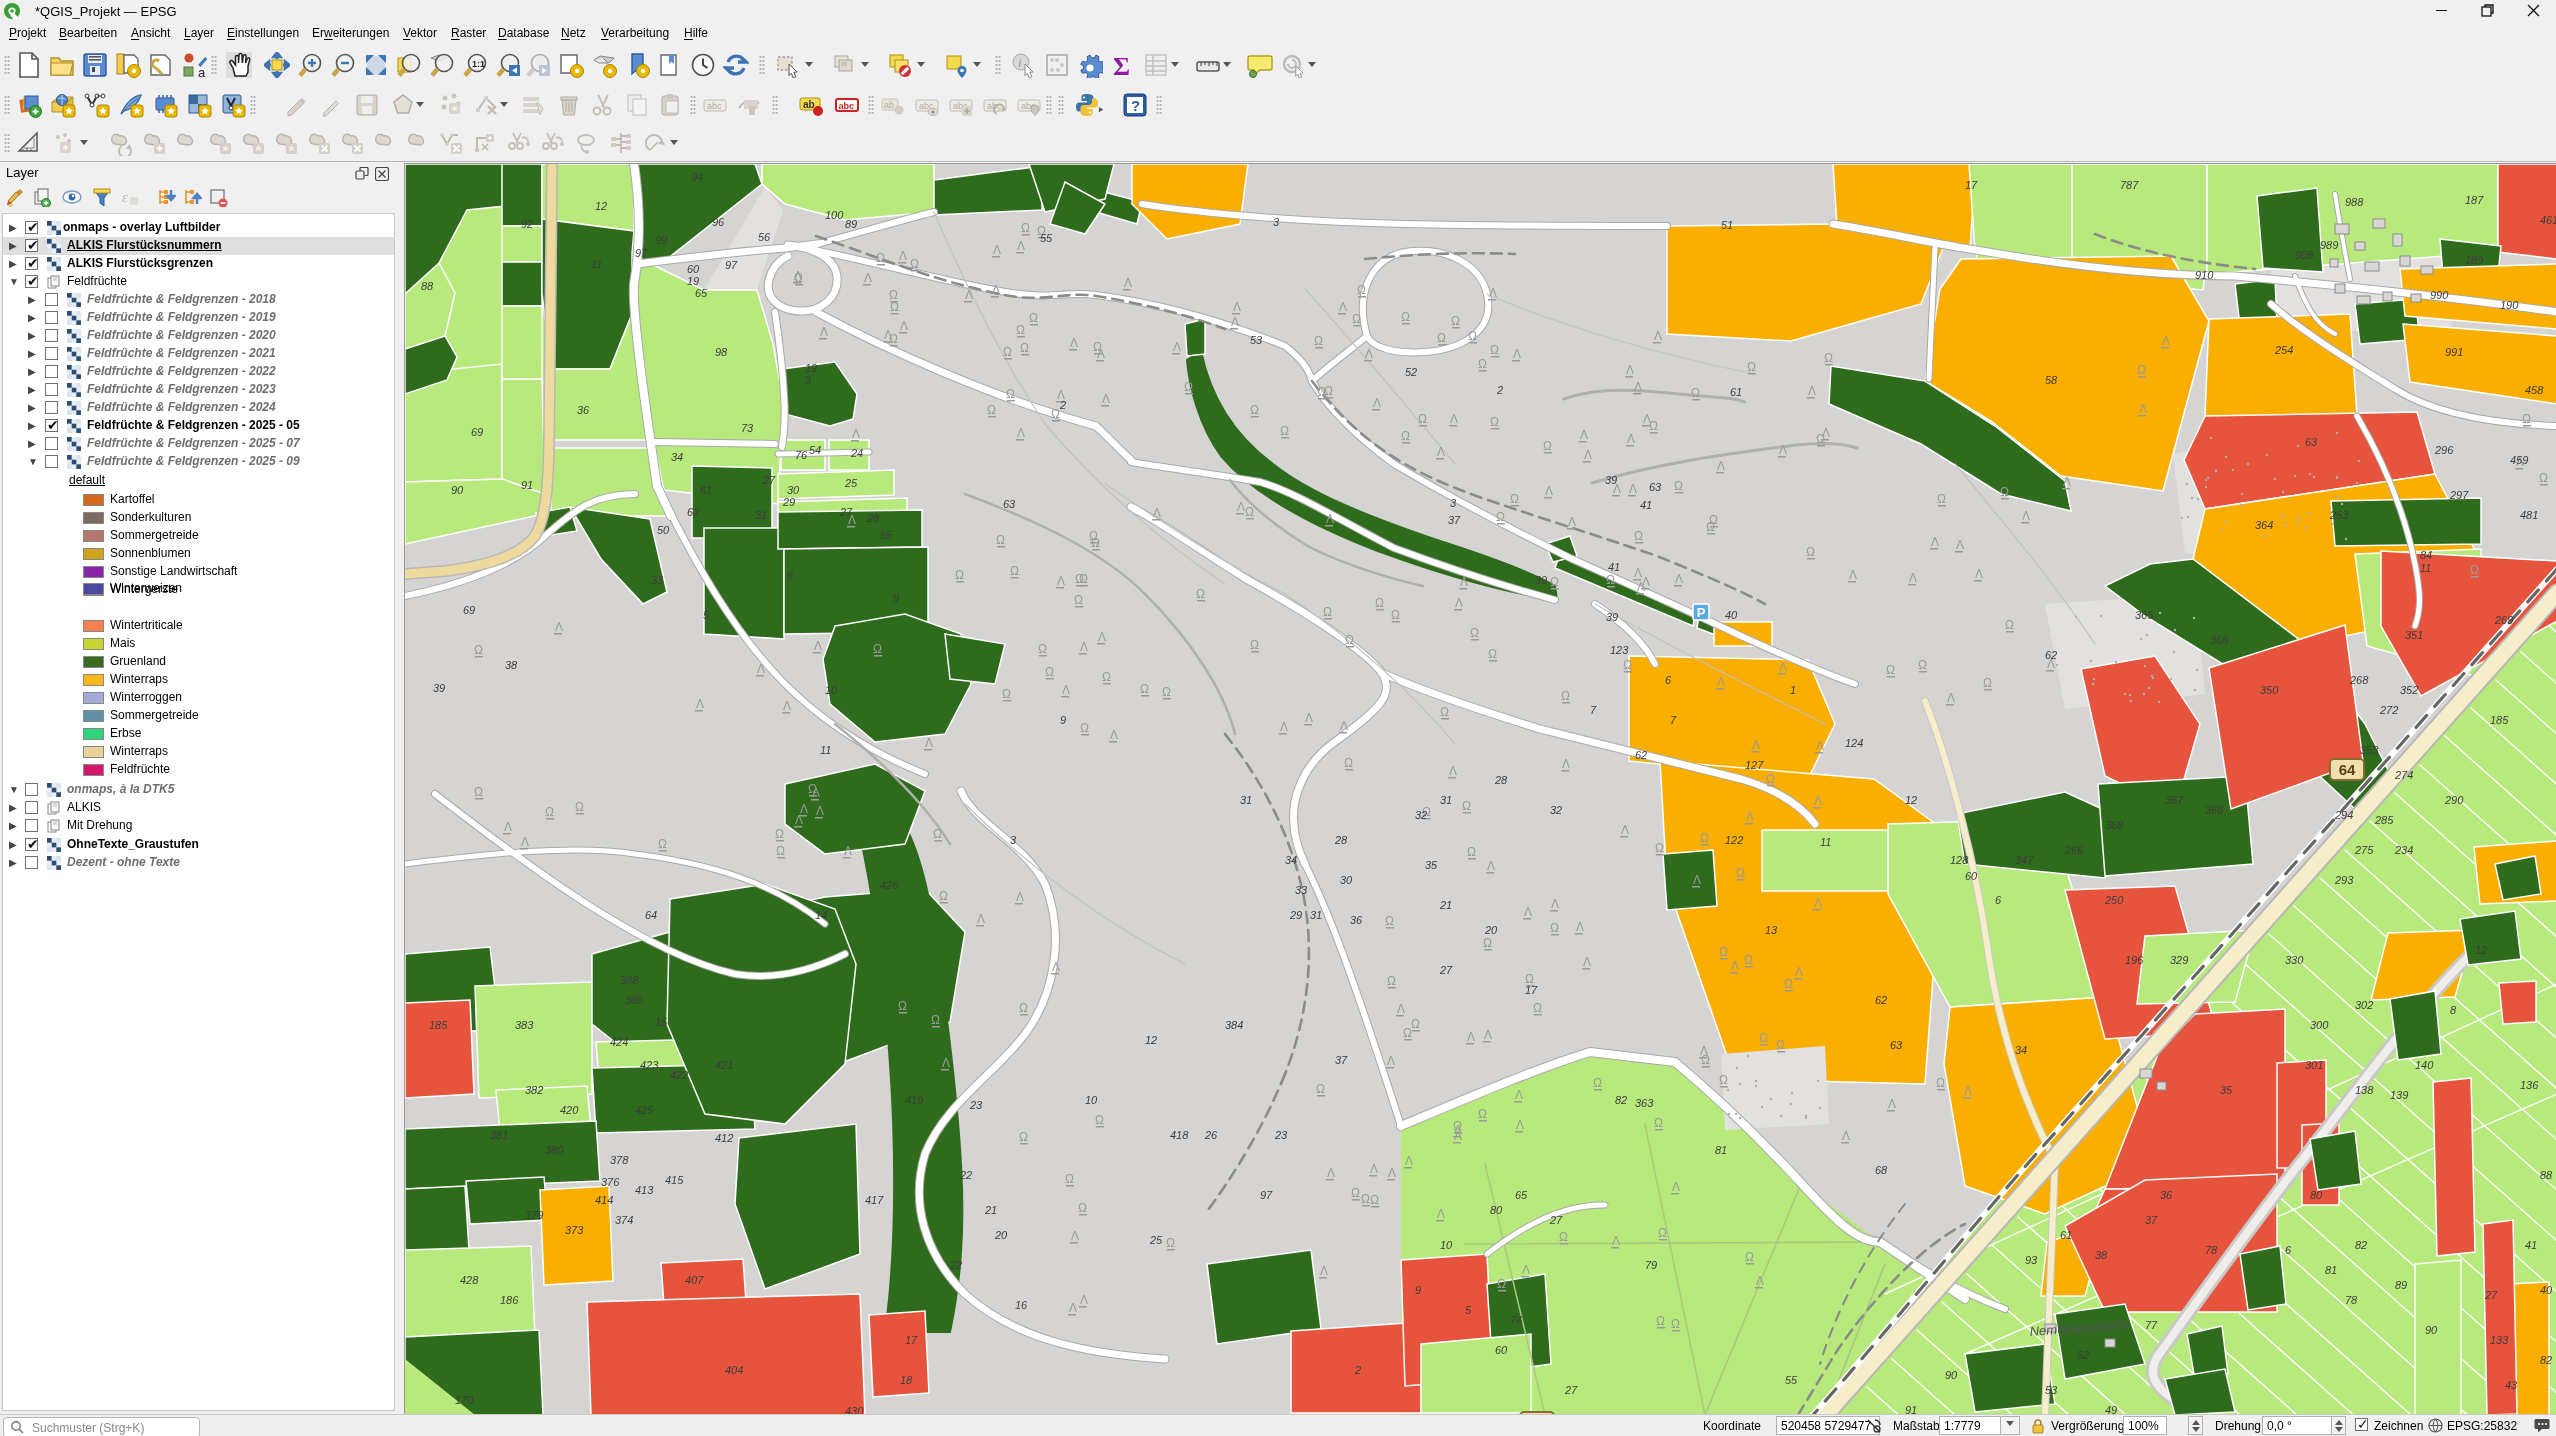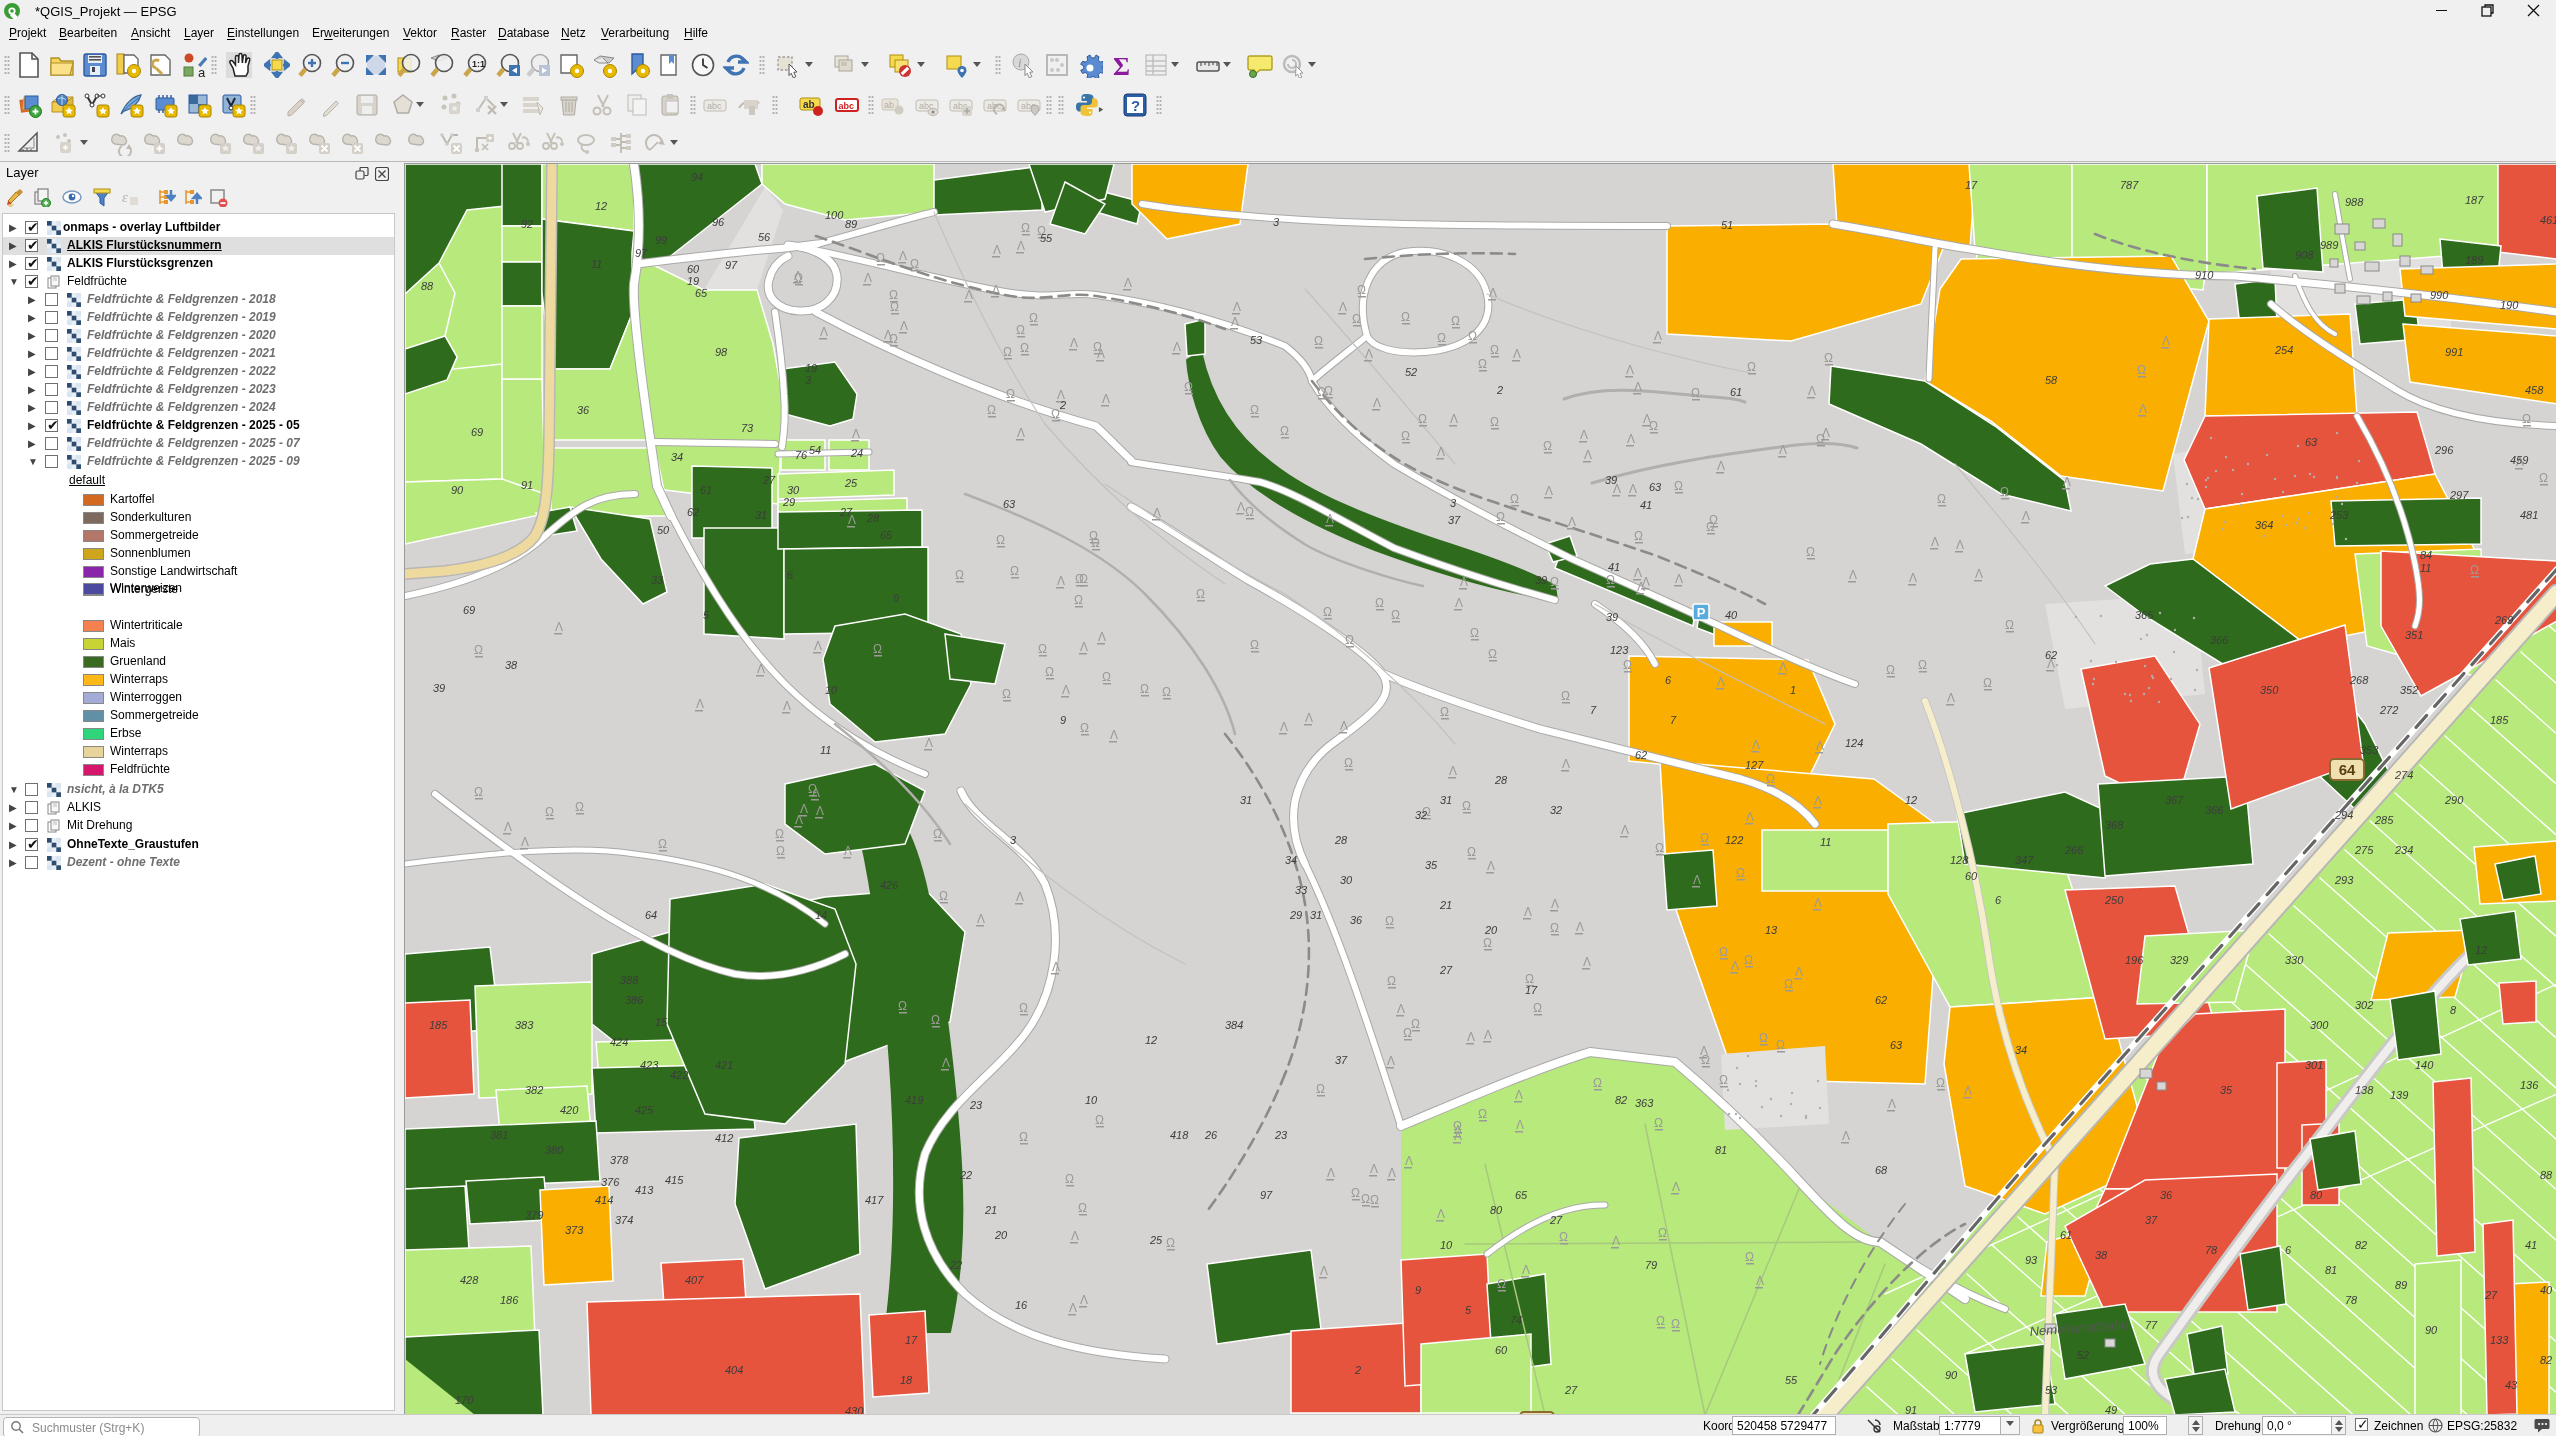--- a/index.html
+++ b/index.html
@@ -904,21 +904,21 @@
         <span class="arrow" style="left:6px">▼</span>
         <span class="cb" style="left:22px"></span>
         <svg class="licon" style="left:44px" width="14" height="14" viewBox="0 0 14 14">
           <rect width="14" height="14" fill="#e8eef6"></rect>
           <rect x="0.0" y="0.0" width="4.67" height="4.67" fill="#2e4d6e"></rect>
           <rect x="0.0" y="9.3" width="4.67" height="4.67" fill="#d8e4f0"></rect>
           <rect x="4.7" y="4.7" width="4.67" height="4.67" fill="#2e4d6e"></rect>
           <rect x="9.3" y="0.0" width="4.67" height="4.67" fill="#d8e4f0"></rect>
           <rect x="9.3" y="9.3" width="4.67" height="4.67" fill="#2e4d6e"></rect>
         </svg>
-        <span class="lname ital bold" style="left:64px">nsicht, à la DTK5</span>
+        <span class="lname ital bold" style="left:64px">onmaps, à la DTK5</span>
       </div>
 <div class="trow" style="top:585px">
         <span class="arrow" style="left:6px">▶</span>
         <span class="cb" style="left:22px"></span>
         <svg class="licon" style="left:44px" width="14" height="14" viewBox="0 0 14 14">
           <rect x="1" y="3" width="8" height="10" fill="none" stroke="#888"></rect>
           <rect x="4" y="1" width="8" height="10" fill="#f8f8f8" stroke="#888"></rect>
           <path d="M6 3 h4 M6 5 h4" stroke="#bbb"></path>
         </svg>
         <span class="lname " style="left:64px">ALKIS</span>
@@ -2148,21 +2148,21 @@
 <text x="1625" y="1172" font-family="Liberation Sans" font-size="13" font-style="italic" fill="#555" transform="rotate(-4 1625 1172)">Nemekampfbahn</text>
 </svg>
   </div>
 <div id="statusbar">
   <div id="searchbox">Suchmuster (Strg+K)</div>
   <svg style="position:absolute;left:10px;top:5px" width="15" height="15" viewBox="0 0 15 15">
       <circle cx="6" cy="6" r="4.2" fill="none" stroke="#777" stroke-width="1.4"></circle>
       <path d="M9.2 9.2 L13 13" stroke="#777" stroke-width="1.6"></path>
     </svg>
   <div class="sbitem" style="left:1703px">Koordinate</div>
-  <div class="sbbox" style="left:1732px;width:104px">520458  5729477</div>
+  <div class="sbbox" style="left:1776px;width:104px">520458  5729477</div>
   <svg class="sbitem" style="left:1866px;top:3px" width="16" height="16" viewBox="0 0 16 16">
       <path d="M2 2 L14 14 M9 2 a5 5 0 0 1 5 5" stroke="#333" stroke-width="1.5" fill="none"></path>
       <circle cx="11" cy="11" r="3" fill="none" stroke="#333" stroke-width="1.3"></circle>
     </svg>
   <div class="sbitem" style="left:1893px">Maßstab</div>
   <div class="sbbox" style="left:1939px;width:62px">1:7779</div>
   <div class="sbbox" style="left:2000px;width:20px;background:#f4f4f4">
       <span style="position:absolute;left:5px;top:4px;border-left:4px solid transparent;border-right:4px solid transparent;border-top:5px solid #555"></span>
     </div>
   <svg class="sbitem" style="left:2031px;top:3px" width="14" height="16" viewBox="0 0 14 16">

